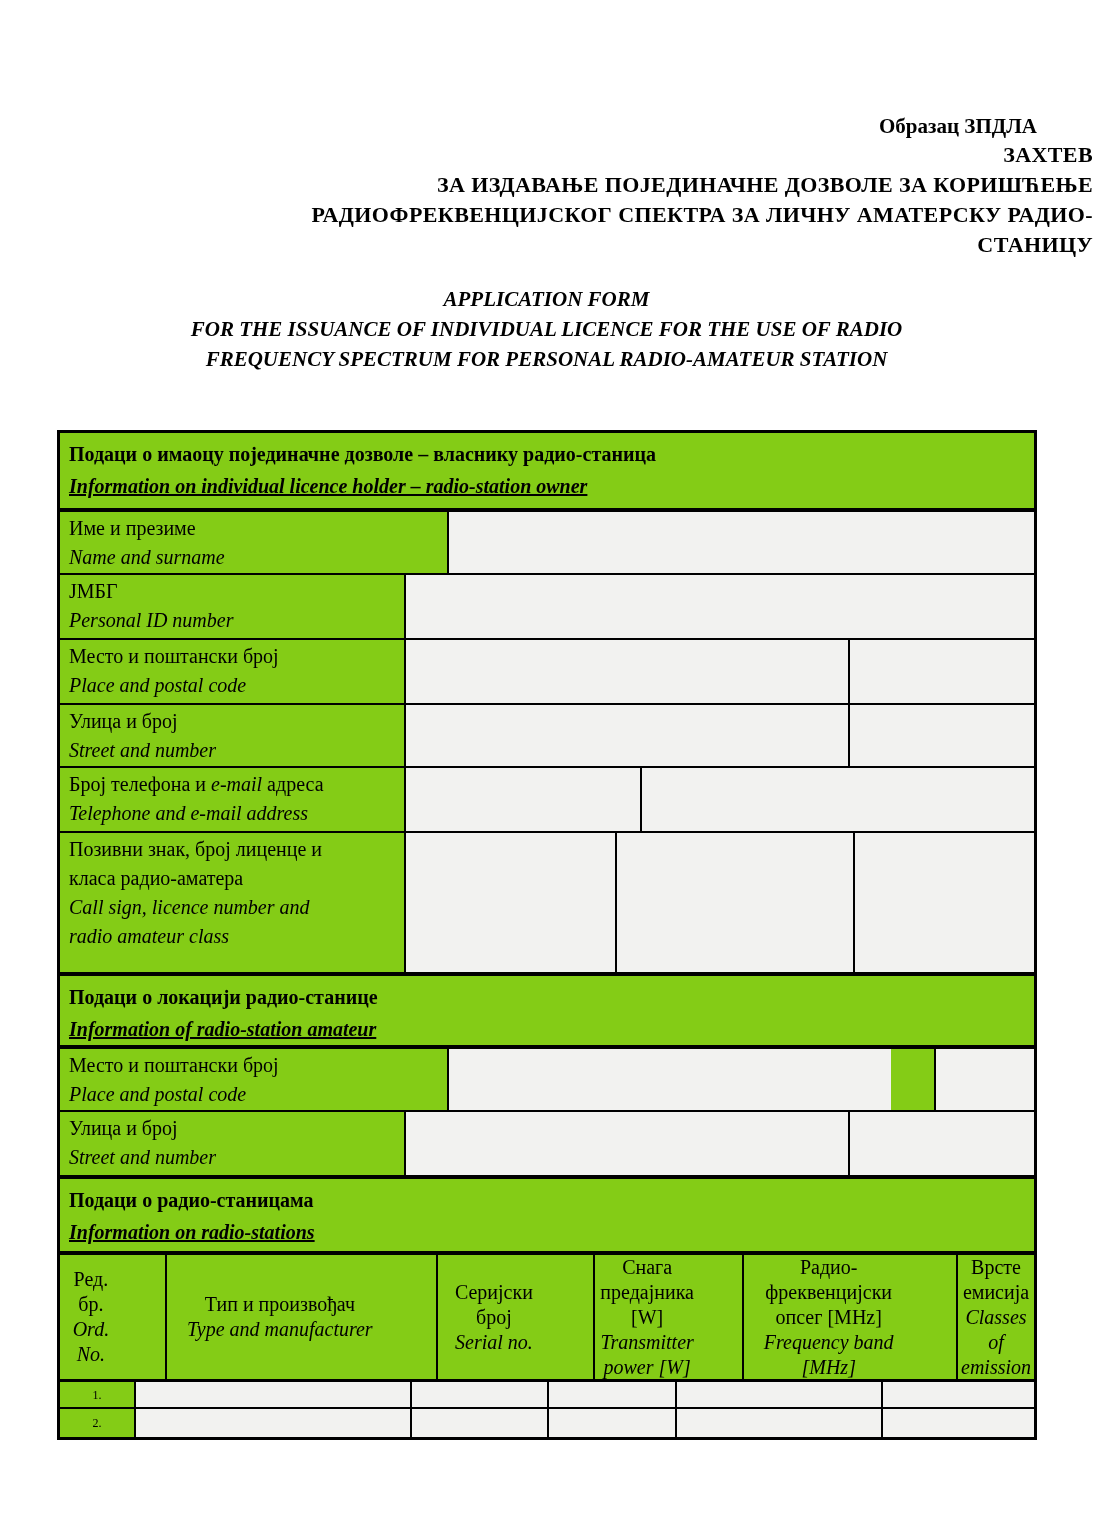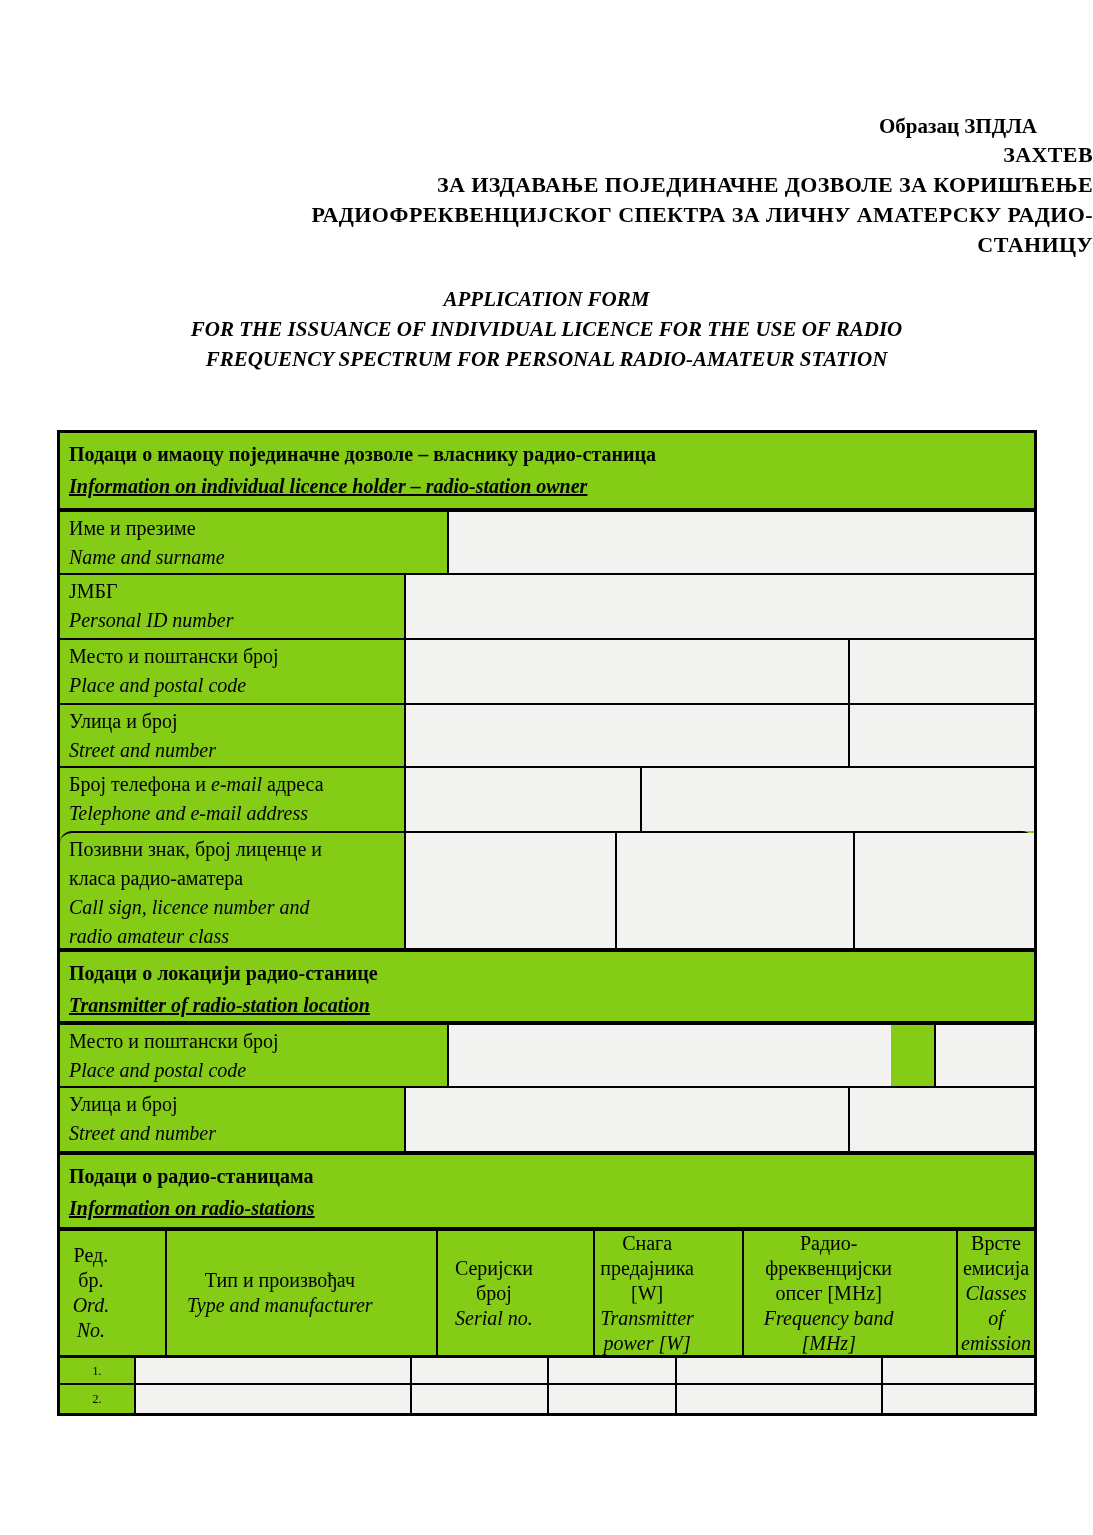--- a/index.html
+++ b/index.html
@@ -26,21 +26,21 @@
     margin-left: 57px;
     width: 980px;
     border: 3px solid #000;
     background: #84cc16;
   }
   .tr { display: flex; }
   .bt2 { border-top: 2px solid #000; }
   .bt3 { border-top: 3px solid #000; }
   .bt4 { border-top: 4px solid #000; gap: 43px; }
   .h75 { height: 75px; } .h73 { height: 73px; } .h74 { height: 76px; }
-  .h65 { height: 65px; } .h63 { height: 63px; } .h117 { height: 117px; border-radius: 12px; }
+  .h65 { height: 65px; } .h63 { height: 63px; } .h117 { height: 141px; }
   .h128 { height: 128px; } .h28 { height: 28px; } .h30 { height: 30px; }
   .cell { height: 100%; }
   .cell + .cell { border-left: 2px solid #000; }
   .fill { background: var(--fill, #f2f2f0); }
   .lblc { width: 344px; padding: 2px 8px 0 9px; }
   .sec { width: 100%; padding: 5px 10px 0 9px; }
   .sr { font-size: 20px; line-height: 29px; white-space: pre-line; }
   .en { font-size: 20px; line-height: 29px; font-style: italic; white-space: pre-line; }
   .sec .sr { font-weight: bold; line-height: 32px; }
   .sec .en { font-weight: bold; line-height: 32px; text-decoration: underline; }
@@ -147,21 +147,21 @@
 radio amateur class</div>
     </div>
     <div class="cell v-cs1 fill"></div>
     <div class="cell v-cs2 fill"></div>
     <div class="cell v-rest fill"></div>
   </div>
 
   <div class="tr h73 bt4">
     <div class="cell sec">
       <div class="sr">Подаци о локацији радио-станице</div>
-      <div class="en">Transmitter of radio-station location</div>
+      <div class="en">Information of radio-station amateur</div>
     </div>
   </div>
 
   <div class="tr h65 bt4">
     <div class="cell lblc">
       <div class="sr">Место и поштански број</div>
       <div class="en">Place and postal code</div>
     </div>
     <div class="cell v-wide fill"></div>
     <div class="cell v-rest fill"></div>

